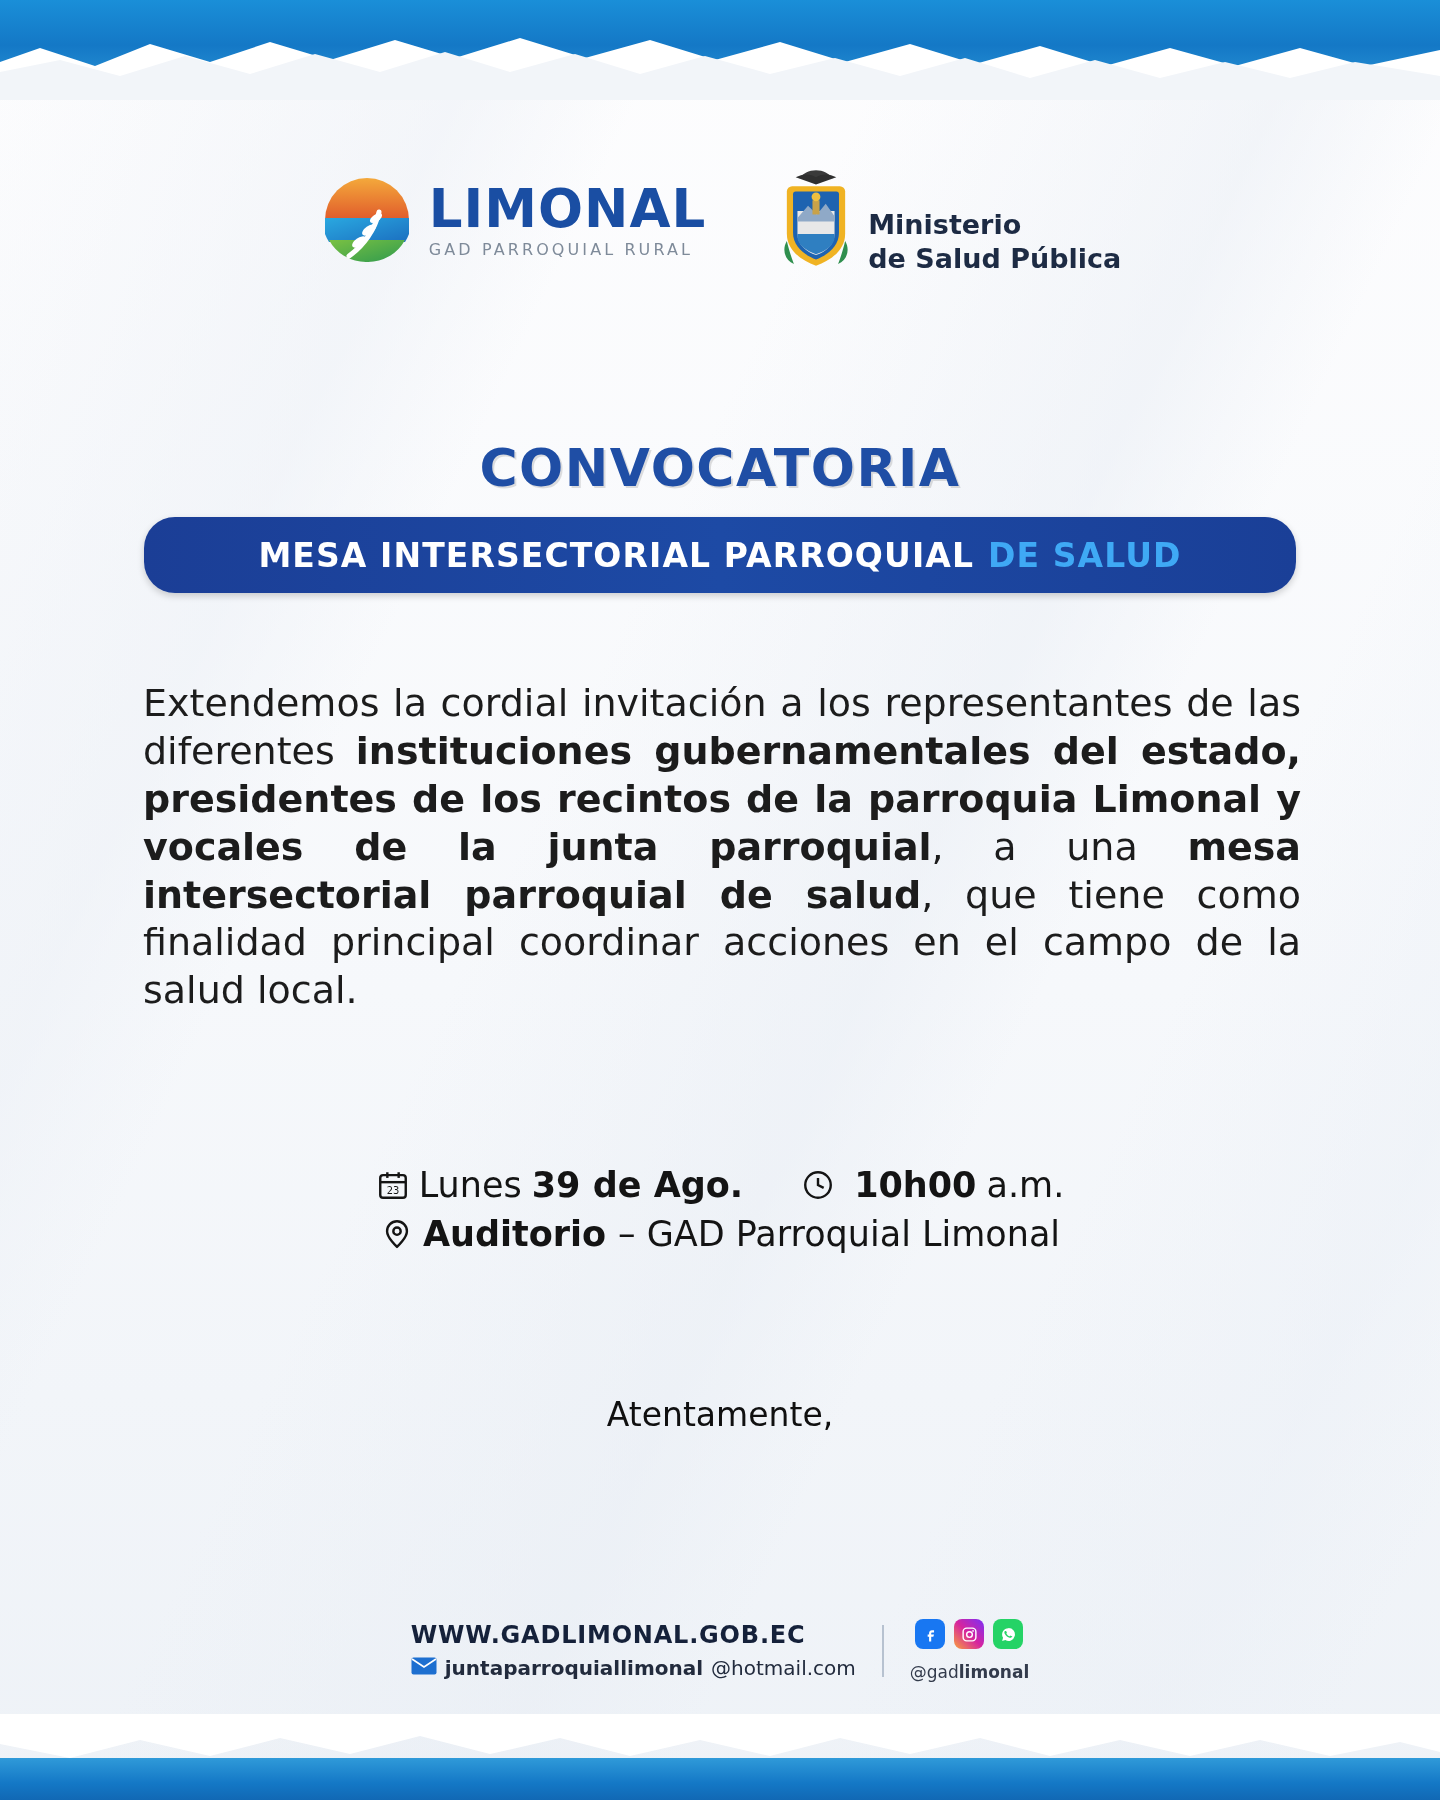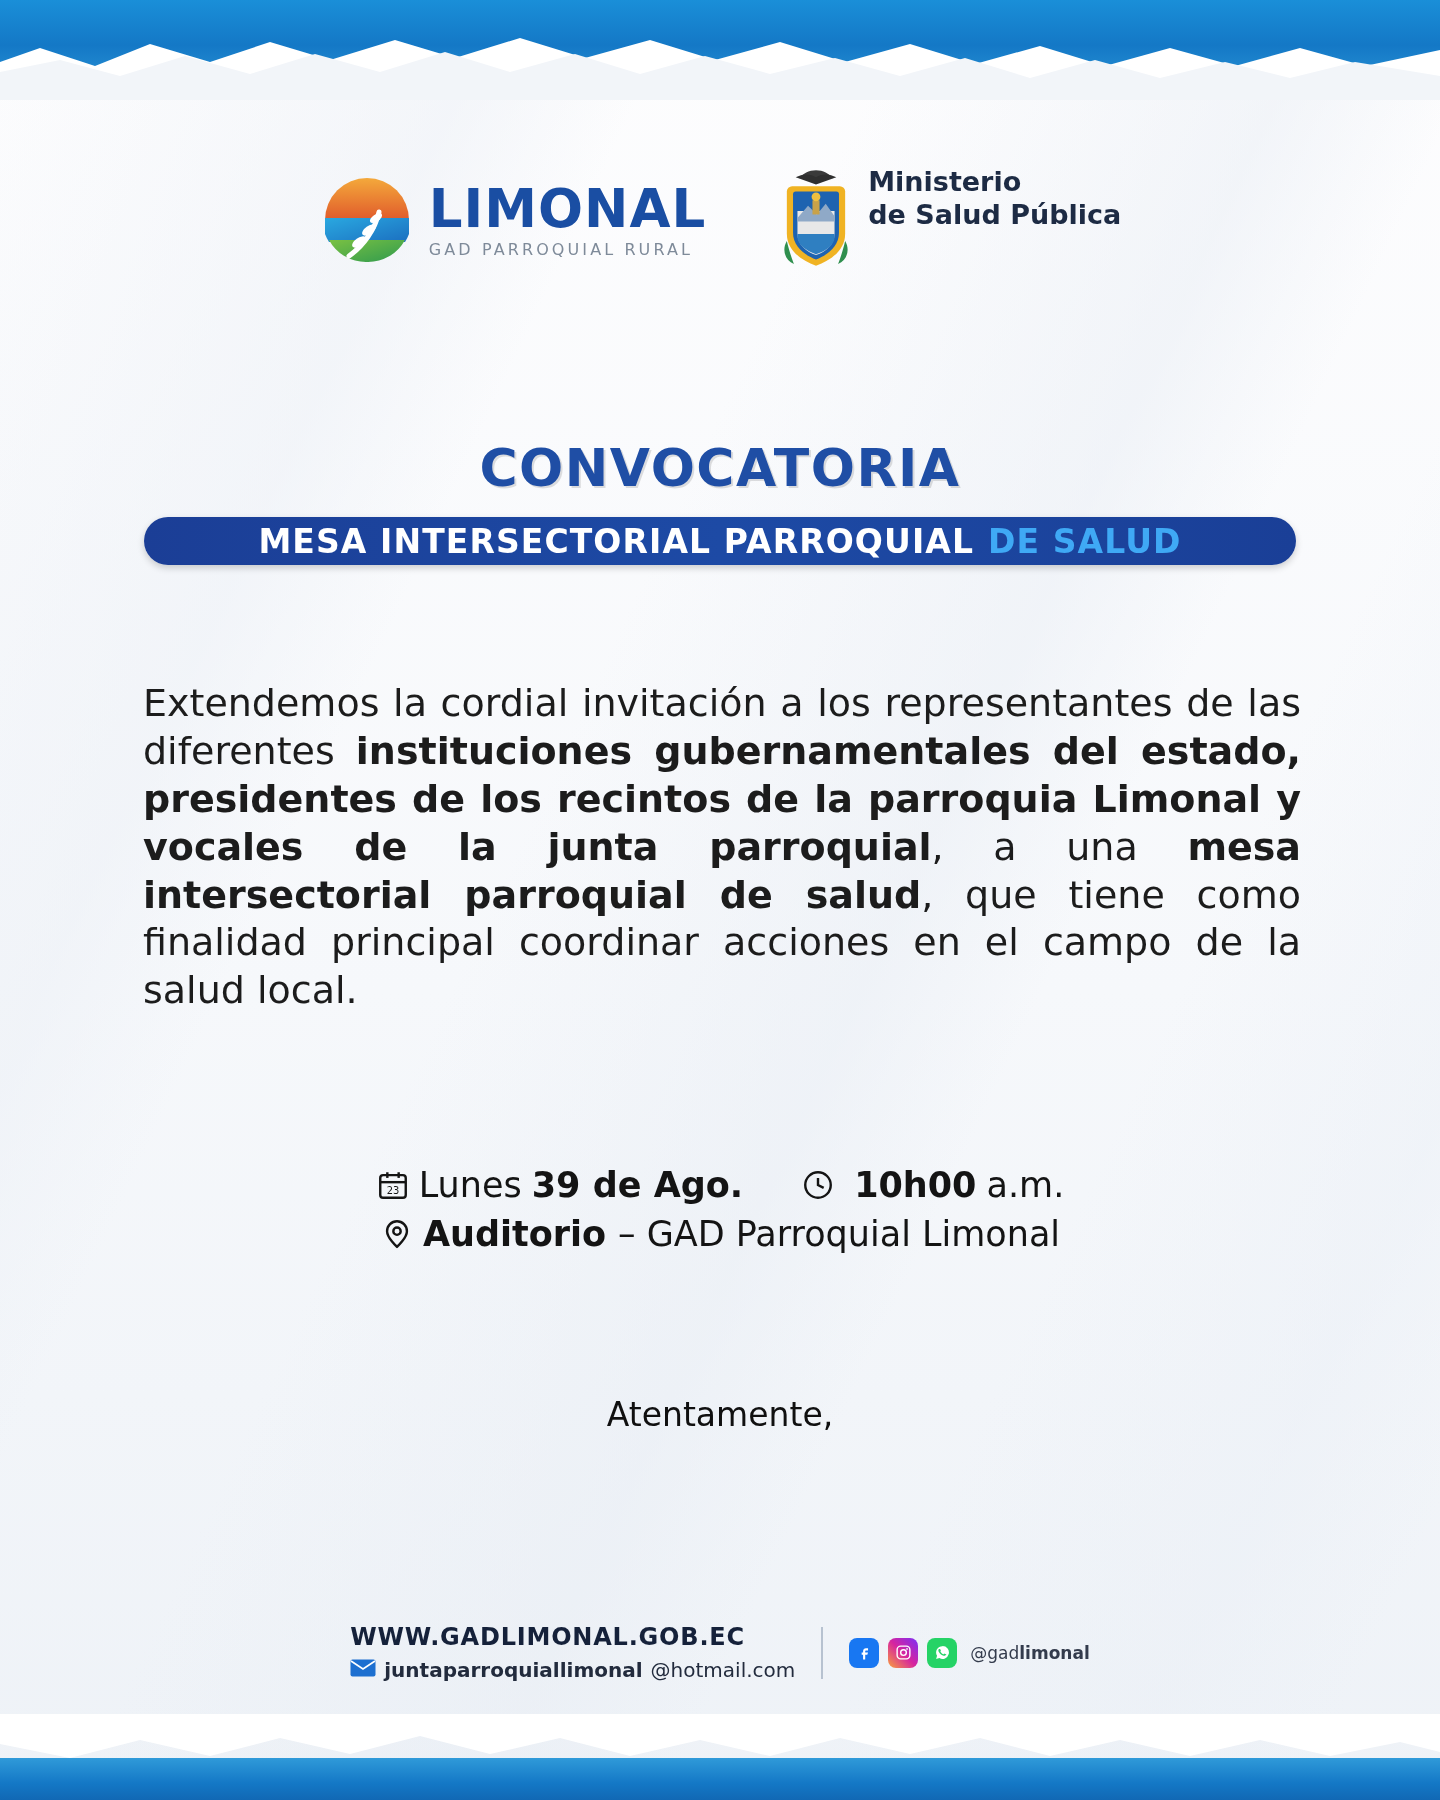--- a/index.html
+++ b/index.html
@@ -64,21 +64,21 @@
     color: #1a4ea3;
     font-family: "DejaVu Sans", sans-serif;
   }
   .limonal-sub {
     font-size: 16px;
     letter-spacing: 3.1px;
     color: #7e8a99;
     margin-top: 7px;
     font-family: "DejaVu Sans", sans-serif;
   }
-  .logo-msp { display: flex; align-items: flex-start; gap: 12px; }
+  .logo-msp { display: flex; align-items: flex-end; gap: 12px; }
   .msp-text {
     font-size: 27px;
     font-weight: 700;
     color: #1d2b44;
     line-height: 1.24;
     font-family: "DejaVu Sans", sans-serif;
   }
 
   
   .headline {
@@ -90,21 +90,21 @@
     font-family: "DejaVu Sans", sans-serif;
     font-size: 52px;
     font-weight: 700;
     letter-spacing: 1.5px;
     color: #1f4ea5;
     text-shadow: 2px 2px 0 rgba(0,0,0,0.12);
   }
   .headline-bar {
     margin: 19px auto 0;
     width: 1152px;
-    height: 48px;
+    height: 76px;
     border-radius: 31px;
     background: linear-gradient(90deg, #1b3e96 0%, #1d4aa5 50%, #1a3f97 100%);
     display: flex;
     align-items: center;
     justify-content: center;
     box-shadow: 0 3px 7px rgba(0,0,0,0.18);
   }
   .headline-bar span {
     font-family: "DejaVu Sans", sans-serif;
     font-size: 33px;
@@ -179,21 +179,21 @@
   .footer-mail {
     display: flex;
     align-items: center;
     gap: 8px;
     margin-top: 7px;
     font-size: 20px;
     color: #222b3d;
   }
   .footer-mail .bold { font-weight: 700; }
   .footer-sep { width: 2px; height: 52px; background: #b7c2d0; }
-  .footer-right { display: flex; flex-direction: row; align-items: center; gap: 13px; }
+  .footer-right { display: flex; flex-direction: column; align-items: center; gap: 13px; }
   .social-row { display: flex; gap: 9px; }
   .social {
     width: 30px; height: 30px;
     border-radius: 8px;
     display: flex; align-items: center; justify-content: center;
     color: #fff;
   }
   .social.fb { background: #1877f2; }
   .social.ig { background: linear-gradient(45deg, #f9a03c, #d6249f, #7b2ff7); }
   .social.wa { background: #25d366; }

